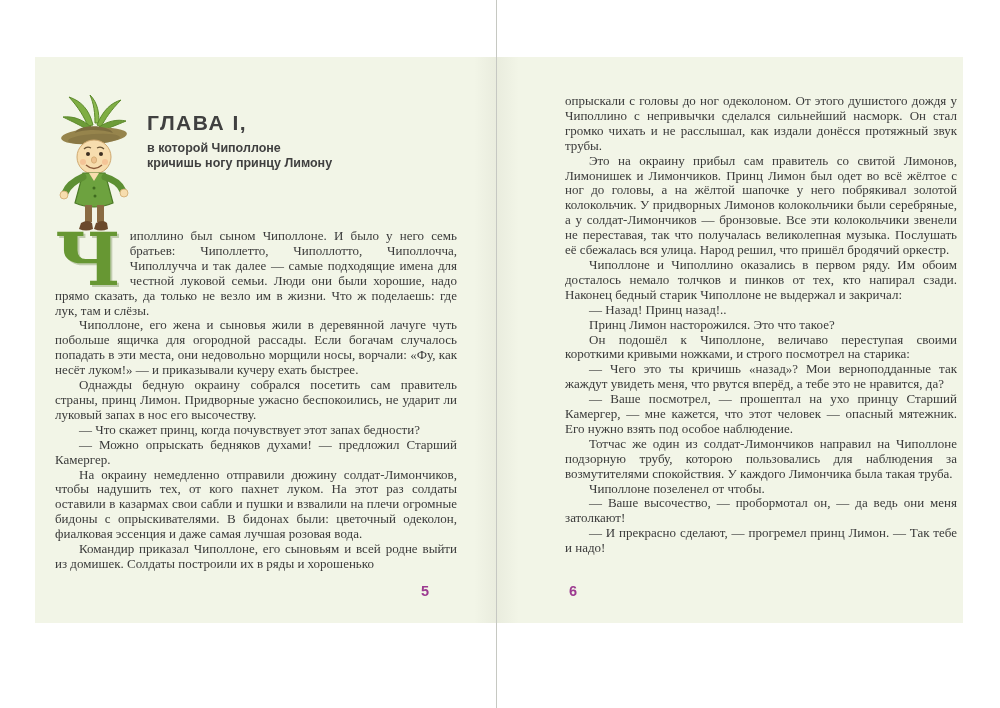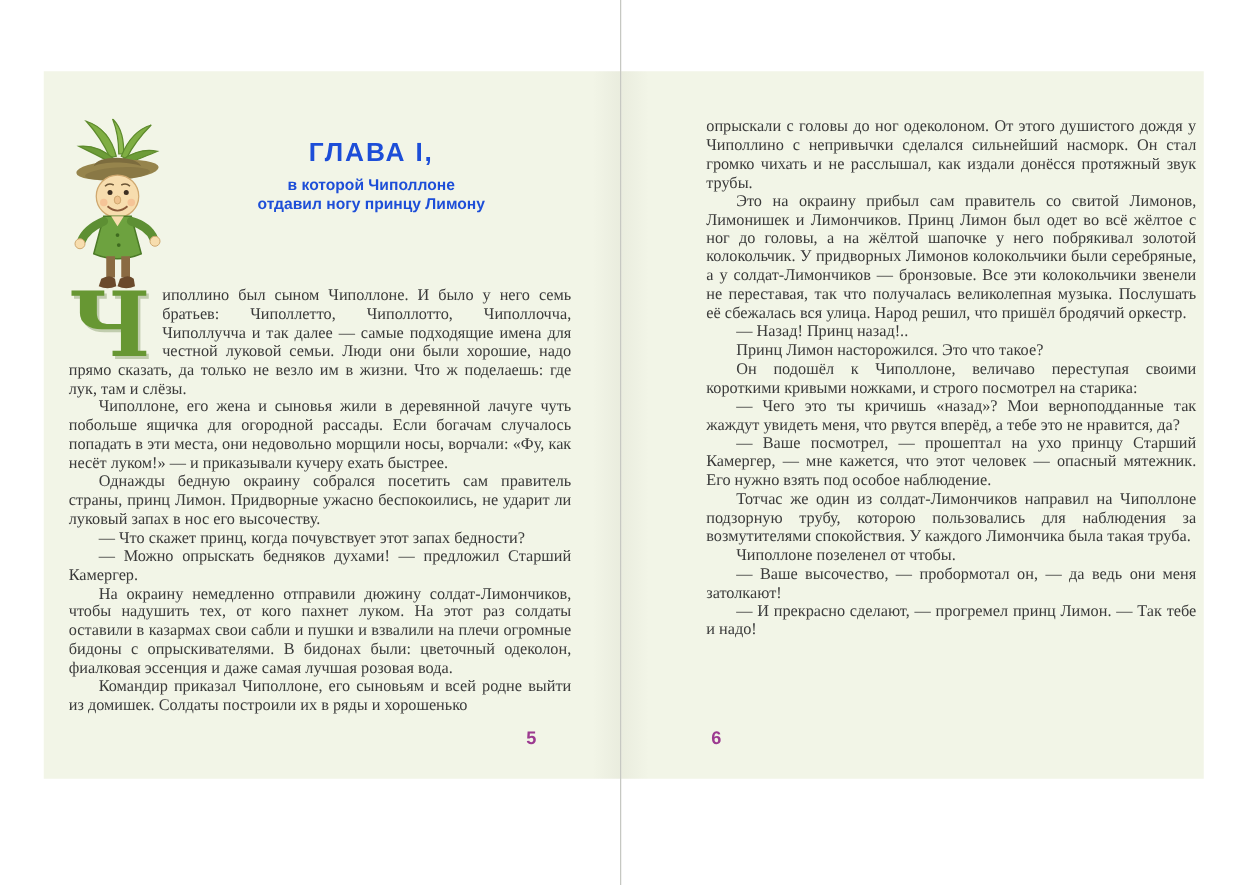--- a/index.html
+++ b/index.html
@@ -13,22 +13,22 @@
   .page { position:absolute; top:0; height:566px; }
   .page-left { left:0; width:461px; }
   .page-right { left:462px; width:466px; }
   .page-left::after { content:""; position:absolute; top:0; right:0; width:22px; height:100%;
       background:linear-gradient(to right, rgba(100,100,80,0), rgba(100,100,80,0.06)); }
   .page-right::before { content:""; position:absolute; top:0; left:0; width:22px; height:100%;
       background:linear-gradient(to left, rgba(100,100,80,0), rgba(100,100,80,0.06)); }
 
   .illustration { position:absolute; left:6px; top:38px; width:102px; height:142px; }
 
-  .chapter-head { position:absolute; left:112px; top:54px; width:300px; text-align:center;
-      color:#1d4ed8; font-family:"Liberation Sans", sans-serif; }
+  .chapter-head { position:absolute; left:112px; top:54px; width:300px; 
+      color:#404040; font-family:"Liberation Sans", sans-serif; }
   .chapter-title { font-size:21px; font-weight:bold; letter-spacing:1.5px; }
   .chapter-sub { font-size:12.5px; font-weight:bold; line-height:15px; }
   .chapter-sub.first { margin-top:6px; }
 
   .body-text { color:#3a3a3a; font-size:13px; line-height:14.9px; }
   .left-body  { position:absolute; left:20px; top:172px; width:402px; }
   .right-body { position:absolute; left:68px; top:37px;  width:392px; }
 
   .para { text-align:justify; text-indent:24px; hyphens:auto; -webkit-hyphens:auto; }
   .para.opening, .para.continuation { text-indent:0; }
@@ -90,21 +90,21 @@
             <rect x="56" y="110" width="7" height="17" fill="#8a6b43"></rect>
             <path d="M40 128 q7 -4 11 0 l1 6 q-7 3 -14 0 Z" fill="#6b4a2c"></path>
             <path d="M55 128 q7 -4 11 0 l1 6 q-7 3 -14 0 Z" fill="#6b4a2c"></path>
           </g>
         </svg>
       </div>
 
       <div class="chapter-head">
         <div class="chapter-title">ГЛАВА I,</div>
         <div class="chapter-sub first">в которой Чиполлоне</div>
-        <div class="chapter-sub">отдавил ногу принцу Лимону</div>
+        <div class="chapter-sub">кричишь ногу принцу Лимону</div>
       </div>
 
       <div class="body-text left-body">
         <p class="para opening"><span class="dropcap">Ч</span><span>иполлино был сыном Чиполлоне. И было у него семь братьев: Чиполлетто, Чиполлотто, Чиполлочча, Чиполлучча и так далее — самые подходящие имена для честной луковой семьи. Люди они были хорошие, надо прямо сказать, да только не везло им в жизни. Что ж поделаешь: где лук, там и слёзы.</span></p>
         <div>
 
             <p class="para">Чиполлоне, его жена и сыновья жили в деревянной лачуге чуть побольше ящичка для огородной рассады. Если богачам случалось попадать в эти места, они недовольно морщили носы, ворчали: «Фу, как несёт луком!» — и приказывали кучеру ехать быстрее.</p>
 
             <p class="para">Однажды бедную окраину собрался посетить сам правитель страны, принц Лимон. Придворные ужасно беспокоились, не ударит ли луковый запах в нос его высочеству.</p>
 
@@ -121,20 +121,21 @@
       <div class="page-num num-left">5</div>
     </div>
 
     <div class="page page-right">
       <div class="body-text right-body">
         <p class="para continuation">опрыскали с головы до ног одеколоном. От этого душистого дождя у Чиполлино с непривычки сделался сильнейший насморк. Он стал громко чихать и не расслышал, как издали донёсся протяжный звук трубы.</p>
         <div>
 
             <p class="para">Это на окраину прибыл сам правитель со свитой Лимонов, Лимонишек и Лимончиков. Принц Лимон был одет во всё жёлтое с ног до головы, а на жёлтой шапочке у него побрякивал золотой колокольчик. У придворных Лимонов колокольчики были серебряные, а у солдат-Лимончиков — бронзовые. Все эти колокольчики звенели не переставая, так что получалась великолепная музыка. Послушать её сбежалась вся улица. Народ решил, что пришёл бродячий оркестр.</p>
 
+            <p class="para">Чиполлоне и Чиполлино оказались в первом ряду. Им обоим досталось немало толчков и пинков от тех, кто напирал сзади. Наконец бедный старик Чиполлоне не выдержал и закричал:</p>
 
             <p class="para">— Назад! Принц назад!..</p>
 
             <p class="para">Принц Лимон насторожился. Это что такое?</p>
 
             <p class="para">Он подошёл к Чиполлоне, величаво переступая своими короткими кривыми ножками, и строго посмотрел на старика:</p>
 
             <p class="para">— Чего это ты кричишь «назад»? Мои верноподданные так жаждут увидеть меня, что рвутся вперёд, а тебе это не нравится, да?</p>
 
             <p class="para">— Ваше посмотрел, — прошептал на ухо принцу Старший Камергер, — мне кажется, что этот человек — опасный мятежник. Его нужно взять под особое наблюдение.</p>

